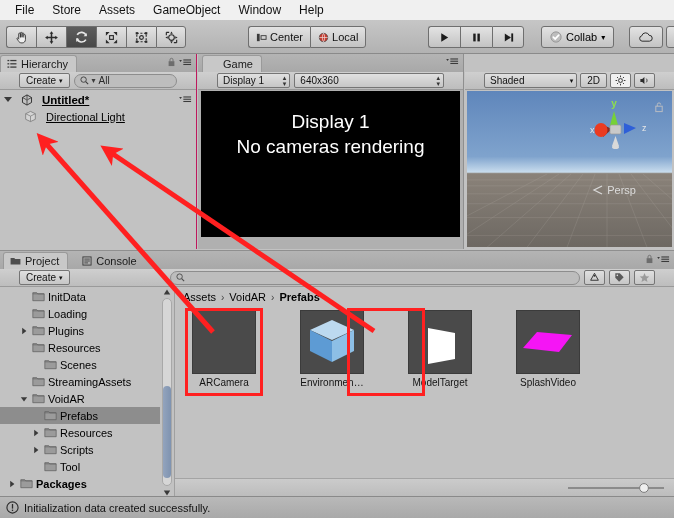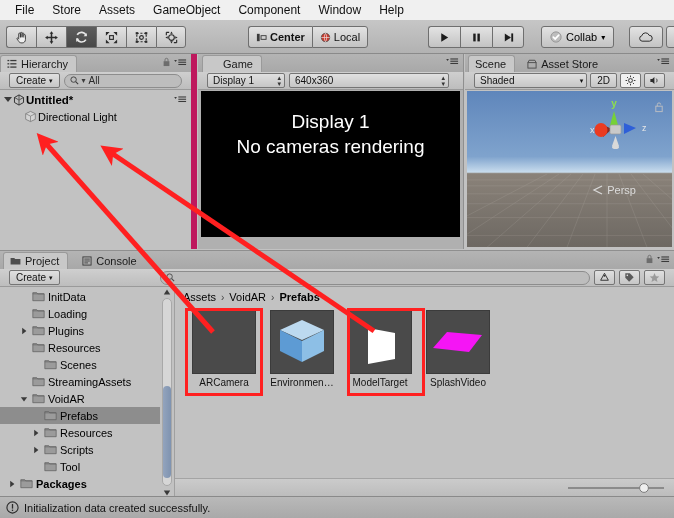--- a/index.html
+++ b/index.html
@@ -26,21 +26,21 @@
     display:flex;align-items:center;justify-content:center;cursor:default;}
   .tbtn:first-child{border-radius:3px 0 0 3px;}
   .tbtn:last-child{border-right-width:1px;border-radius:0 3px 3px 0;}
   .tbtn.on{background:linear-gradient(#5d5d5d,#484848);}
   .tbtn svg{display:block;}
 
   .pivotgrp{position:absolute;left:248px;top:6px;display:flex;}
   .pvbtn{height:22px;box-sizing:border-box;padding:0 7px;
     background:linear-gradient(#e3e3e3,#c3c3c3);border:1px solid #6f6f6f;border-right-width:0;
     display:flex;align-items:center;gap:3px;font-size:11px;color:#111;cursor:default;}
-  .pvbtn:first-child{border-radius:3px 0 0 3px;font-weight:bold;}
+  .pvbtn:first-child{border-radius:3px 0 0 3px;}
   .pvbtn:last-child{border-right-width:1px;border-radius:0 3px 3px 0;}
 
   .playgrp{position:absolute;left:428px;top:6px;display:flex;}
   .pbtn{width:32px;height:22px;box-sizing:border-box;
     background:linear-gradient(#e3e3e3,#c3c3c3);border:1px solid #6f6f6f;border-right-width:0;
     display:flex;align-items:center;justify-content:center;cursor:default;}
   .pbtn:first-child{border-radius:3px 0 0 3px;}
   .pbtn:last-child{border-right-width:1px;border-radius:0 3px 3px 0;}
 
   .collabbtn{position:absolute;left:541px;top:6px;height:22px;box-sizing:border-box;
@@ -56,30 +56,30 @@
   .panel{position:absolute;box-sizing:border-box;background:#c2c2c2;}
   .tabrow{position:absolute;left:0;top:0;height:18px;width:100%;
     background:linear-gradient(#b4b4b4,#a8a8a8);box-sizing:border-box;display:flex;align-items:flex-end;}
   .tab{height:17px;box-sizing:border-box;padding:0 8px 0 6px;display:flex;align-items:center;gap:4px;
     font-size:11px;color:#1a1a1a;background:transparent;cursor:default;}
   .tab.active{background:#c8c8c8;border:1px solid #9a9a9a;border-bottom:none;border-radius:3px 3px 0 0;}
   .tabmenu{position:absolute;right:4px;top:3px;display:flex;align-items:center;gap:3px;}
 
   .subbar{position:absolute;left:0;height:18px;width:100%;
     background:linear-gradient(#cfcfcf,#bdbdbd);border-bottom:1px solid #9a9a9a;box-sizing:border-box;
-    display:flex;align-items:center;padding:0 9px;gap:4px;}
+    display:flex;align-items:center;padding:0 19px;gap:4px;}
   .minibtn{height:15px;box-sizing:border-box;padding:0 6px;font-size:10px;color:#111;
     background:linear-gradient(#e0e0e0,#c6c6c6);border:1px solid #757575;border-radius:2px;
     display:flex;align-items:center;gap:3px;cursor:default;}
   .searchbox{flex:1;height:14px;box-sizing:border-box;background:#bdbdbd;border:1px solid #8d8d8d;
     border-radius:7px;display:flex;align-items:center;padding:0 5px;gap:3px;font-size:10px;color:#2a2a2a;}
 
   
-  #hierarchy{left:0;top:54px;width:197px;height:195px;border-right:6px solid #be185d;}
-  .hrow{display:flex;align-items:center;height:17px;font-size:11px;padding-left:4px;gap:1px;cursor:default;}
+  #hierarchy{left:0;top:54px;width:197px;height:195px;border-right:1px solid #be185d;}
+  .hrow{display:flex;align-items:center;height:17px;font-size:11px;padding-left:4px;gap:9px;cursor:default;text-decoration:underline;}
   .hrow.scene{font-weight:bold;background:#c2c2c2;}
   .tri{width:0;height:0;border-left:4px solid #3a3a3a;border-top:3.5px solid transparent;border-bottom:3.5px solid transparent;}
   .tri.open{border-left:4px solid transparent;border-right:4px solid transparent;border-top:5px solid #3a3a3a;border-bottom:none;}
 
   
   #game{left:198px;top:54px;width:266px;height:195px;border-right:1px solid #8f8f8f;background:#b0b0b0;}
   .gamearea{position:absolute;left:3px;top:37px;width:259px;height:146px;background:#000;
     display:flex;flex-direction:column;align-items:center;justify-content:flex-start;
     padding-top:18px;box-sizing:border-box;overflow:hidden;}
   .gamearea div{color:#fff;font-size:19px;line-height:25px;white-space:nowrap;}
@@ -101,21 +101,21 @@
   .prow{display:flex;align-items:center;height:17px;font-size:11px;gap:3px;cursor:default;}
   .prow.sel{background:#8d8d8d;}
   .prow.bold{font-weight:bold;}
   .vsplit{position:absolute;left:160px;top:0;width:14px;height:209px;background:#c2c2c2;}
   .sbtrack{position:absolute;left:2px;top:10px;width:10px;height:188px;background:#d6d6d6;border:1px solid #a8a8a8;box-sizing:border-box;border-radius:5px;}
   .sbthumb{position:absolute;left:3px;top:98px;width:8px;height:92px;background:linear-gradient(90deg,#93a4bd,#7f93b0);border-radius:4px;}
   .sbarrow{position:absolute;left:3px;width:8px;height:8px;display:flex;align-items:center;justify-content:center;}
   .assetpane{position:absolute;left:174px;top:0;right:0;height:209px;background:#c2c2c2;border-left:1px solid #a0a0a0;}
   .crumb{display:flex;align-items:center;height:18px;padding-left:8px;gap:5px;font-size:11px;}
   .crumb .sep{color:#444;font-size:10px;}
-  .grid{position:absolute;left:12px;top:22px;display:flex;gap:4px;}
+  .grid{position:absolute;left:12px;top:22px;display:flex;gap:34px;}
   .cell{width:74px;display:flex;flex-direction:column;align-items:center;cursor:default;}
   .thumb{width:64px;height:64px;background:#4a4a4a;border:1px solid #3b3b3b;box-sizing:border-box;
     display:flex;align-items:center;justify-content:center;overflow:hidden;}
   .clabel{margin-top:3px;font-size:10px;color:#141414;max-width:74px;overflow:hidden;white-space:nowrap;text-overflow:ellipsis;}
   .hl{position:absolute;border:3px solid #ff2020;box-sizing:border-box;pointer-events:none;}
   .zoomslider{position:absolute;right:8px;top:3px;width:100px;height:12px;}
 
   
   #status{position:absolute;left:0;top:496px;width:674px;height:22px;
     background:linear-gradient(#b9b9b9,#a9a9a9);border-top:1px solid #8a8a8a;box-sizing:border-box;
@@ -127,21 +127,20 @@
 </head>
 <body>
 
 <div class="root">
 
   <div class="menubar">
     <div class="mi">File</div>
     <div class="mi">Store</div>
     <div class="mi">Assets</div>
     <div class="mi">GameObject</div>
-    <div class="mi">Component</div>
     <div class="mi">Window</div>
     <div class="mi">Help</div>
   </div>
 
   <div class="toolbar">
 
     <div class="tbgroup" style="left:6px;">
       <div class="tbtn">
         <svg width="15" height="15" viewBox="0 0 16 16">
           <path d="M5 9V4.2a.9.9 0 0 1 1.8 0V8m0-.4V3.4a.9.9 0 0 1 1.8 0V8m0-.6V4a.9.9 0 0 1 1.8 0v4m0-2.2a.9.9 0 0 1 1.8 0v4.4c0 2.2-1.5 3.6-3.6 3.6-2.1 0-3.1-.7-3.9-2.2L3.2 9.6c-.4-.8.6-1.6 1.2-.9L5.2 10" fill="#efefef" stroke="#2b2b2b" stroke-width=".9" stroke-linejoin="round"></path>
@@ -335,41 +334,20 @@
         <span class="updown">▴<span>▾</span></span>
       </div>
     </div>
     <div class="gamearea">
       <div>Display 1</div>
       <div>No cameras rendering</div>
     </div>
   </div>
 
   <div class="panel" id="scene">
-    <div class="tabrow">
-      <div style="width:3px;"></div>
-      <div class="tab active">
-        <span>Scene</span>
-      </div>
-      <div class="tab" style="margin-left:6px;">
-        <svg width="10" height="10" viewBox="0 0 11 11">
-          <rect x="1" y="4" width="9" height="6" fill="none" stroke="#4a4a4a" stroke-width="1"></rect>
-          <path d="M1 4 2.3 1.4h6.4L10 4" fill="none" stroke="#4a4a4a" stroke-width="1"></path>
-        </svg>
-        <span>Asset Store</span>
-      </div>
-      <div class="tabmenu">
-        <svg width="13" height="9" viewBox="0 0 14 10">
-          <path d="M0 2.2 3 2.2 1.5 4.4z" fill="#3a3a3a"></path>
-          <rect x="4.6" y="1.6" width="8.6" height="1.2" fill="#3a3a3a"></rect>
-          <rect x="4.6" y="4.1" width="8.6" height="1.2" fill="#3a3a3a"></rect>
-          <rect x="4.6" y="6.6" width="8.6" height="1.2" fill="#3a3a3a"></rect>
-        </svg>
-      </div>
-    </div>
     <div class="subbar" style="top:18px;gap:3px;">
       <div class="dropdown" style="width:118px;">
         <span>Shaded</span>
         <span style="font-size:7px;">▾</span>
       </div>
       <div class="minibtn">
         <span>2D</span>
       </div>
       <div class="minibtn" style="background:#f0f0f0;padding:0 4px;">
         <svg width="11" height="11" viewBox="0 0 12 12">

